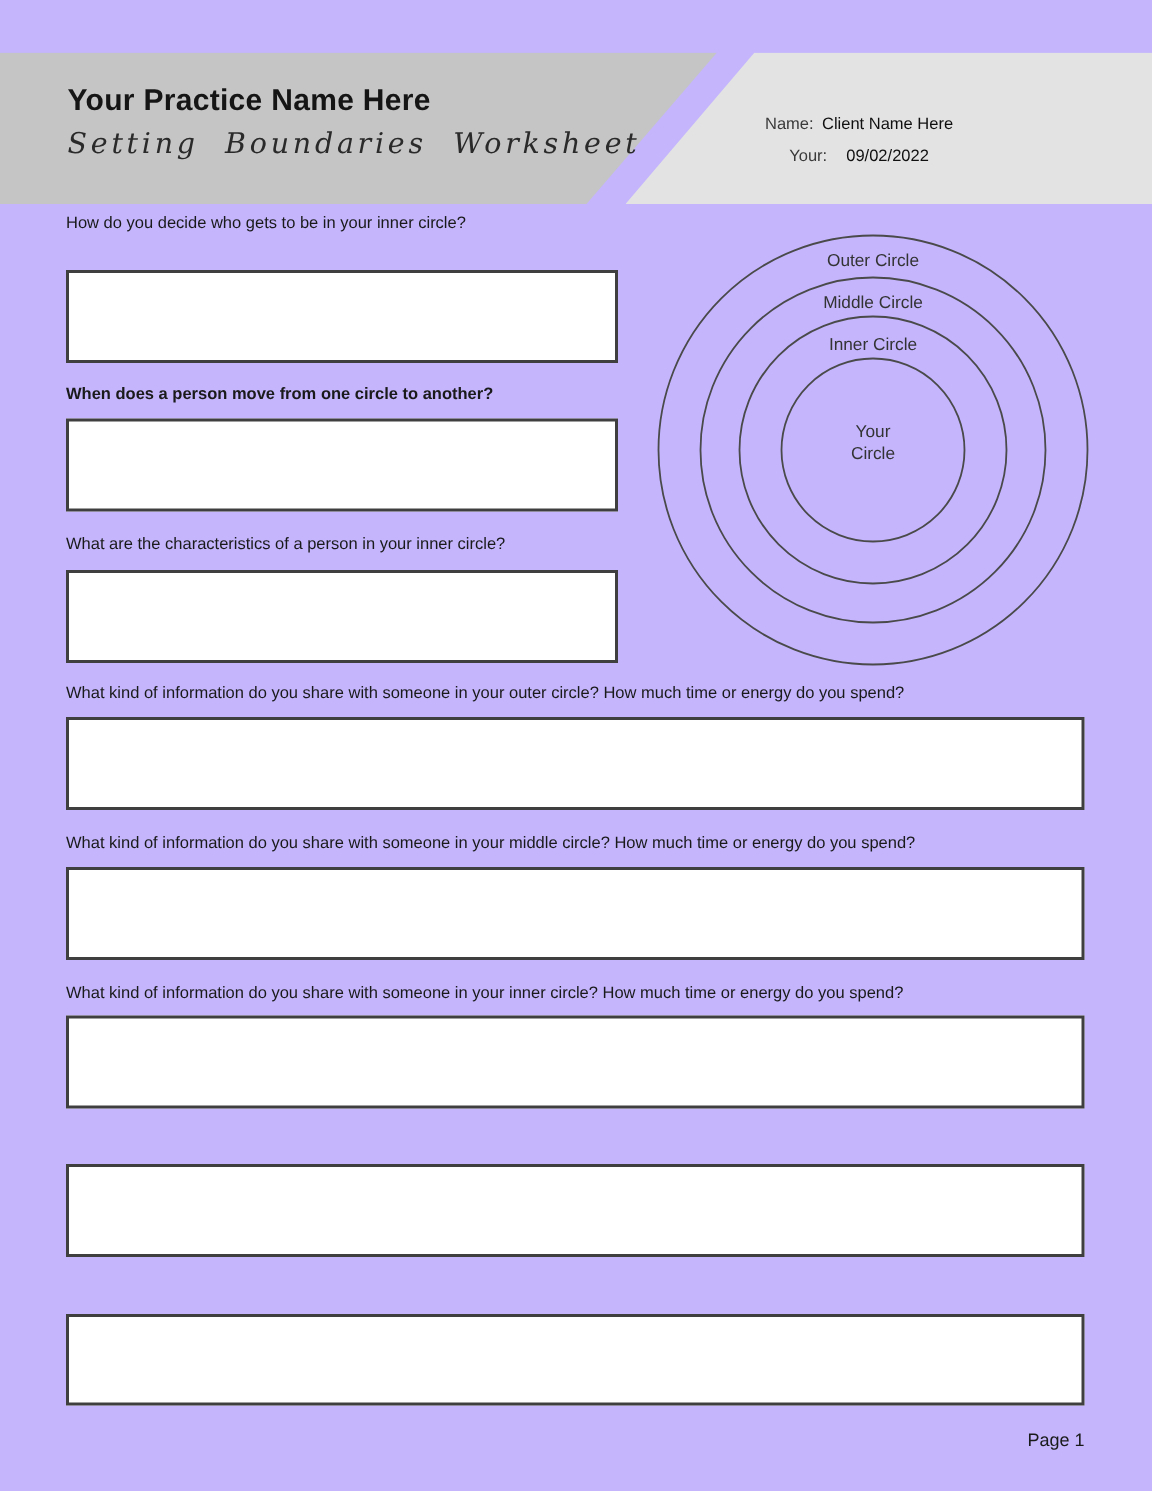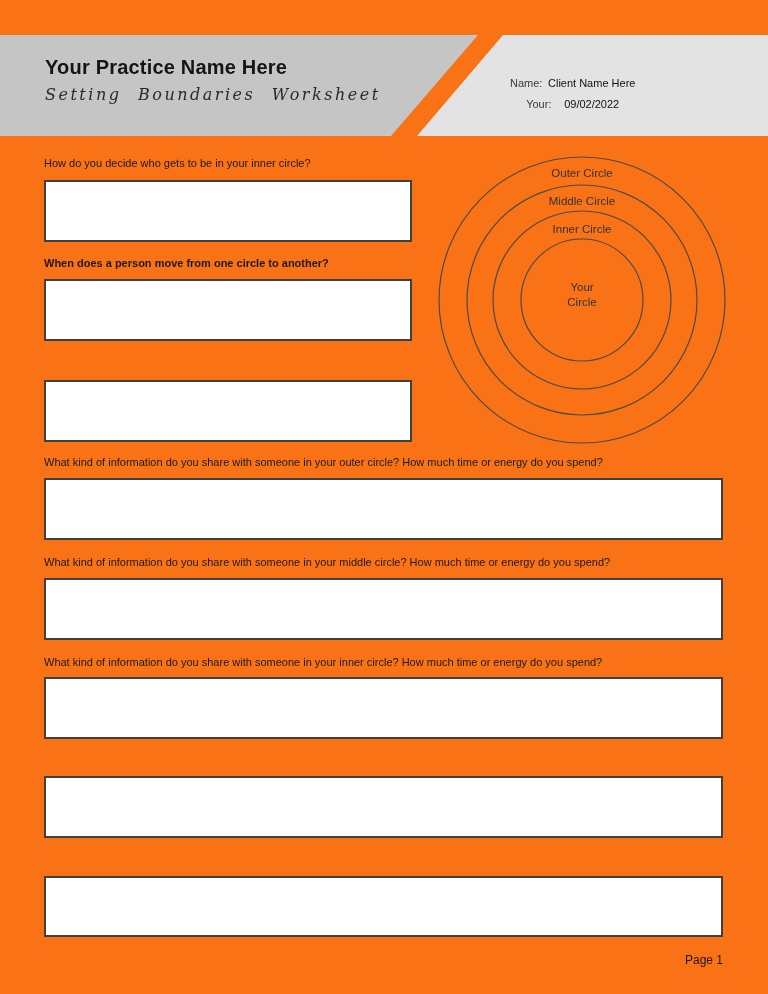--- a/index.html
+++ b/index.html
@@ -3,21 +3,21 @@
 <meta charset="utf-8">
 <style>
   * { margin: 0; padding: 0; box-sizing: border-box; }
   html, body { background: #ffffff; }
   body { font-family: "Liberation Sans", sans-serif; color: #1c1c1c; }
 
   .page {
     position: relative;
     width: 768px;
     height: 994px;
-    background: #f97316;
+    background: #c4b5fd;
     overflow: hidden;
   }
 
   
   .band { position: absolute; top: 35px; height: 101px; }
   .band-dark {
     left: 0; width: 478px;
     background: #c5c5c5;
     clip-path: polygon(0 0, 478px 0, 391px 101px, 0 101px);
   }
@@ -35,21 +35,21 @@
     color: #151515;
     letter-spacing: 0.2px;
   }
   .therapist-line { margin-top: 4px; font-size: 11px; }
   .therapist-label { color: #4a4a4a; letter-spacing: 1.1px; }
   .therapist-value { color: #111111; margin-left: 3px; }
   .worksheet-title {
     margin-top: 6px;
     font-family: "DejaVu Serif", serif;
     font-style: italic;
-    font-size: 16px;
+    font-size: 19px;
     color: #2a2a2a;
     letter-spacing: 2.5px;
     word-spacing: 9px;
   }
 
   .client-fields { position: absolute; left: 510px; top: 77px; z-index: 2; font-size: 11px; }
   .client-row { display: flex; margin-bottom: 9px; justify-content: center; }
   .client-label { width: 38px; color: #3a3a3a; }
   .client-value { color: #101010; }
 
@@ -78,21 +78,21 @@
     resize: none;
     outline: none;
     font-family: "Liberation Sans", sans-serif;
     font-size: 11px;
     padding: 4px 6px;
   }
   .w-narrow { width: 368px; }
   .w-wide   { width: 679px; }
   .h-std    { height: 62px; }
 
-  .q1l { top: 157px; }  .q1b { top: 180px; }
+  .q1l { top: 143px; }  .q1b { top: 180px; }
   .q2l { top: 257px; font-weight: bold; }  .q2b { top: 279px; }
   .q3l { top: 357px; }  .q3b { top: 380px; }
   .q4l { top: 456px; }  .q4b { top: 478px; }
   .q5l { top: 556px; }  .q5b { top: 578px; }
   .q6l { top: 656px; }  .q6b { top: 677px; }
   .q7l { top: 754px; }  .q7b { top: 776px; }
   .q8l { top: 855px; }  .q8b { top: 876px; height: 61px; }
 
   
   .page-number {
@@ -138,20 +138,21 @@
     <text x="145" y="136">Your</text>
     <text x="145" y="151">Circle</text>
   </svg>
 
   <div class="q-label q1l">How do you decide who gets to be in your inner circle?</div>
   <textarea class="q-box q1b w-narrow h-std" style=""></textarea>
 
   <div class="q-label q2l">When does a person move from one circle to another?</div>
   <textarea class="q-box q2b w-narrow h-std" style=""></textarea>
 
+  <div class="q-label q3l">What are the characteristics of a person in your inner circle?</div>
   <textarea class="q-box q3b w-narrow h-std" style=""></textarea>
 
   <div class="q-label q4l">What kind of information do you share with someone in your outer circle? How much time or energy do you spend?</div>
   <textarea class="q-box q4b w-wide h-std" style=""></textarea>
 
   <div class="q-label q5l">What kind of information do you share with someone in your middle circle? How much time or energy do you spend?</div>
   <textarea class="q-box q5b w-wide h-std" style=""></textarea>
 
   <div class="q-label q6l">What kind of information do you share with someone in your inner circle? How much time or energy do you spend?</div>
   <textarea class="q-box q6b w-wide h-std" style=""></textarea>

